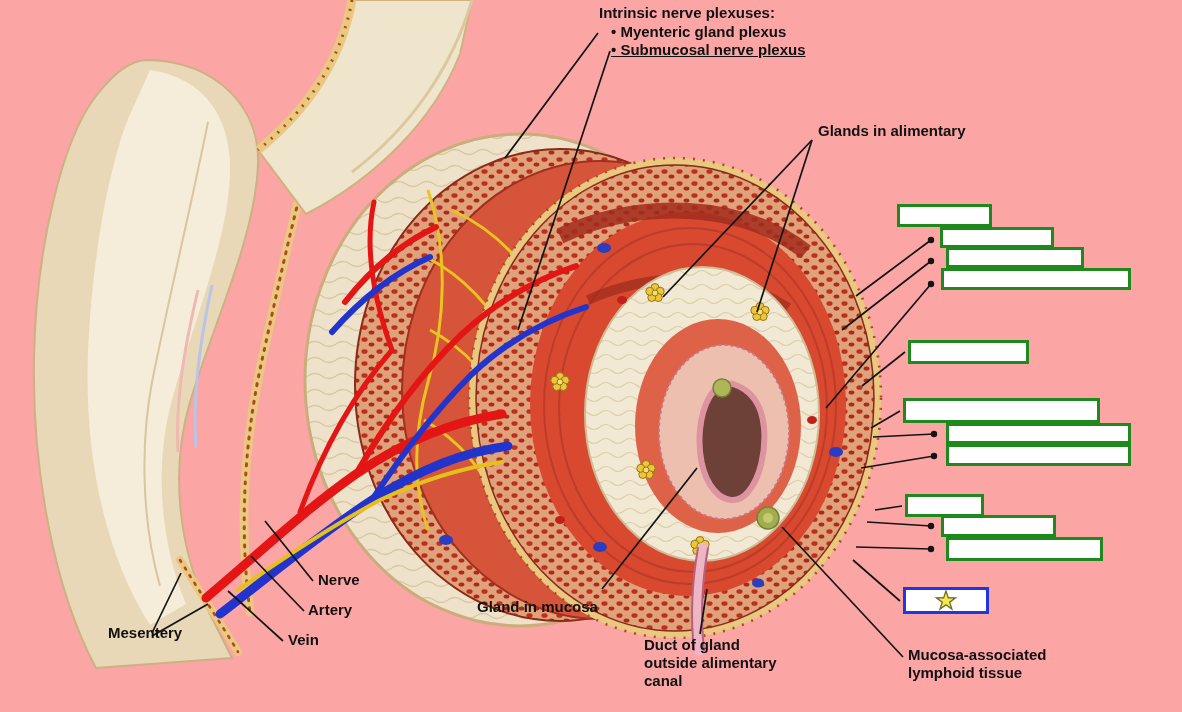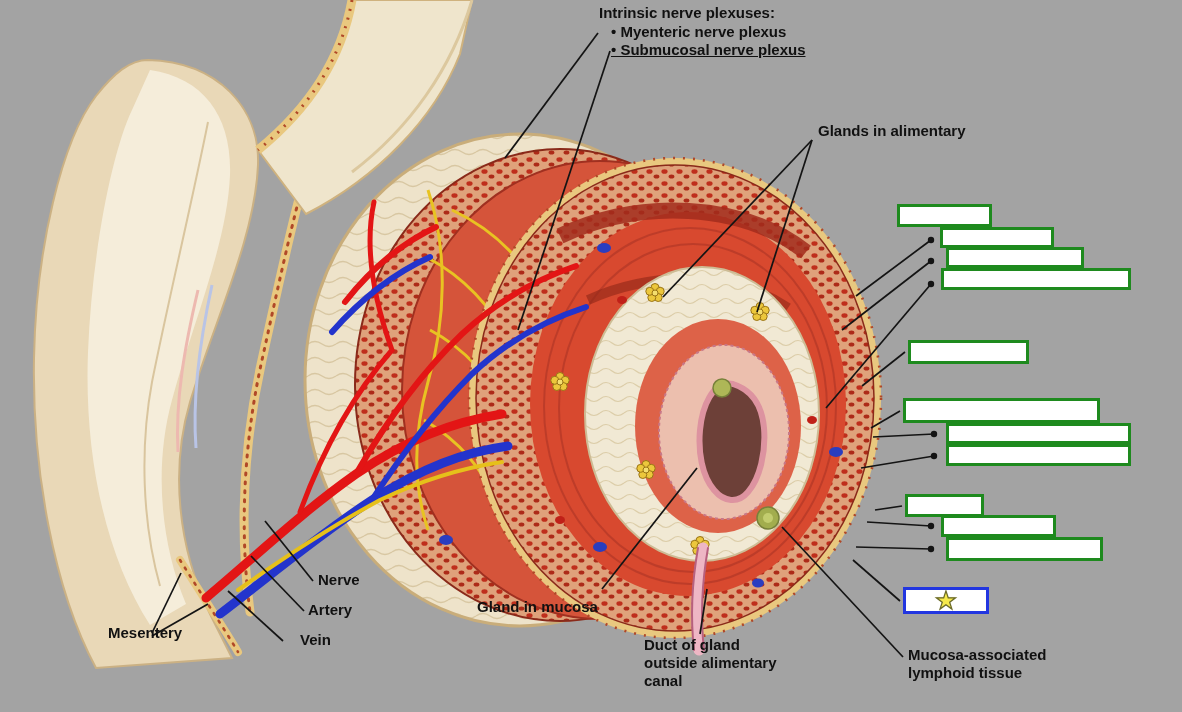--- a/index.html
+++ b/index.html
@@ -1,19 +1,19 @@
 <!DOCTYPE html>
 <html><head>
 <meta charset="utf-8">
 <style>
   html,body{margin:0;padding:0;background:#fff;}
   #stage{
     position:relative;
     width:1182px;height:712px;
-    background:#a3a3a3;
+    background:#fca5a5;
     overflow:hidden;
     font-family:"Liberation Sans", sans-serif;
   }
   #art, #leaders{position:absolute;left:0;top:0;}
   #labels-layer,#boxes-layer{position:absolute;left:0;top:0;width:100%;height:100%;pointer-events:none;}
   .label{
     position:absolute;
     font-weight:700;
     font-size:15px;
     line-height:18px;
@@ -190,26 +190,26 @@
         <circle cx="934" cy="434" r="3.2"></circle>
         <circle cx="934" cy="456" r="3.2"></circle>
         <circle cx="931" cy="526" r="3.2"></circle>
         <circle cx="931" cy="549" r="3.2"></circle>
       </g>
     </g>
   </svg>
 
   <div id="labels-layer">
       <div class="label" style="left: 599px; top: 4px; color: rgb(17, 17, 17);">Intrinsic nerve plexuses:</div>
-      <div class="label" style="left: 611px; top: 23px; color: rgb(17, 17, 17);">• Myenteric nerve plexus</div>
+      <div class="label" style="left: 611px; top: 23px; color: rgb(17, 17, 17);">• Myenteric gland plexus</div>
       <div class="label" style="left: 611px; top: 41px; color: rgb(17, 17, 17); text-decoration: underline;">• Submucosal nerve plexus</div>
       <div class="label" style="left: 818px; top: 122px; color: rgb(17, 17, 17);">Glands in alimentary</div>
       <div class="label" style="left: 318px; top: 571px; color: rgb(17, 17, 17);">Nerve</div>
       <div class="label" style="left: 308px; top: 601px; color: rgb(17, 17, 17); text-align: right;">Artery</div>
-      <div class="label" style="left: 288px; top: 631px; color: rgb(17, 17, 17); margin-left: 12px;">Vein</div>
+      <div class="label" style="left: 288px; top: 631px; color: rgb(17, 17, 17);">Vein</div>
       <div class="label" style="left: 60px; top: 624px; color: rgb(17, 17, 17); margin-left: 48px;">Mesentery</div>
       <div class="label" style="left: 477px; top: 585px; color: rgb(17, 17, 17); margin-top: 13px;">Gland in mucosa</div>
       <div class="label" style="left: 644px; top: 636px; color: rgb(17, 17, 17);">Duct of gland
 outside alimentary
 canal</div>
       <div class="label" style="left: 908px; top: 646px; color: rgb(17, 17, 17);">Mucosa-associated
 lymphoid tissue</div>
     </div>
 
   <div id="boxes-layer">

